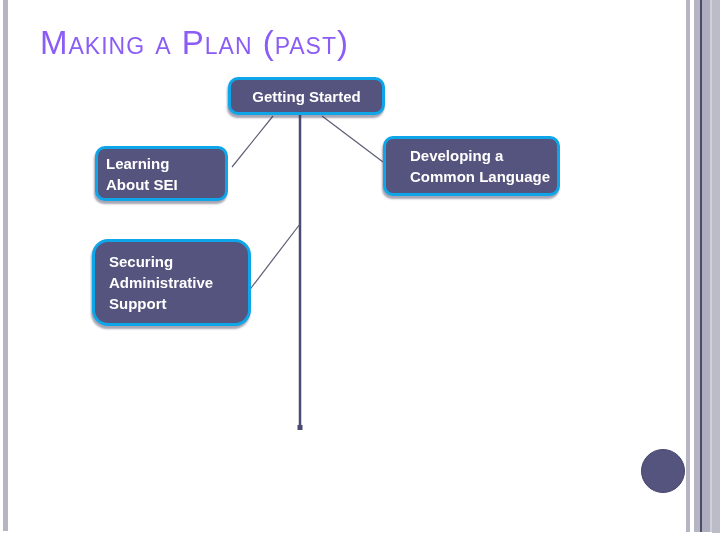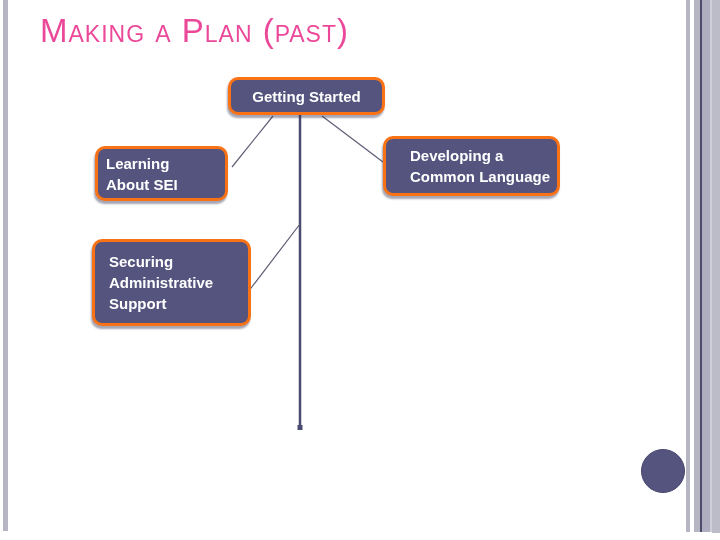--- a/index.html
+++ b/index.html
@@ -19,42 +19,42 @@
   .stripe-r1     {left:686px;width:4px; height:532px; background:#b5b5c3;}
   .stripe-r2     {left:694px;width:6px; height:532px; background:#b5b5c3;}
   .stripe-r-dark {left:700px;width:2px; height:532px; background:#4c4c6a;}
   .stripe-r3     {left:702px;width:8px; height:532px; background:#aeaec0;}
   .stripe-r-gap  {left:710px;width:2px; height:532px; background:#cfcfda;}
   .stripe-r4     {left:712px;width:8px; height:533px; background:#bcbcc8;}
 
   
   .title{
     position:absolute;
-    left:40px;top:12px;
+    left:40px;top:24px;
     margin:0;
     font-size:33px;
     font-weight:400;
     font-variant:small-caps;
     letter-spacing:1px;
-    color:#ec4899;
+    color:#8b5cf6;
     white-space:nowrap;
   }
 
   
   .connectors{
     position:absolute;left:0;top:0;width:720px;height:540px;
     pointer-events:none;
   }
 
   
   .node{
     position:absolute;
     box-sizing:border-box;
     background:#54547e;
-    border:3px solid #f97316;
+    border:3px solid #0ea5e9;
     border-radius:10px;
     box-shadow:-1px 3px 2px rgba(55,55,88,0.45);
     color:#ffffff;
     font-size:15px;
     font-weight:bold;
     line-height:21px;
     display:flex;
     align-items:center;
   }
   .node .label{white-space:pre-line;}
@@ -66,20 +66,21 @@
     left:95px;top:146px;width:133px;height:55px;
     padding-left:8px;
   }
   .node-developing{
     left:383px;top:136px;width:177px;height:60px;
     padding-left:24px;
   }
   .node-securing{
     left:92px;top:239px;width:159px;height:87px;
     padding-left:14px;
+    border-radius:16px;
   }
 
   
   .accent-circle{
     position:absolute;
     left:641px;top:449px;
     width:44px;height:44px;
     border-radius:50%;
     background:#54547e;
     border:1px solid #46466d;

